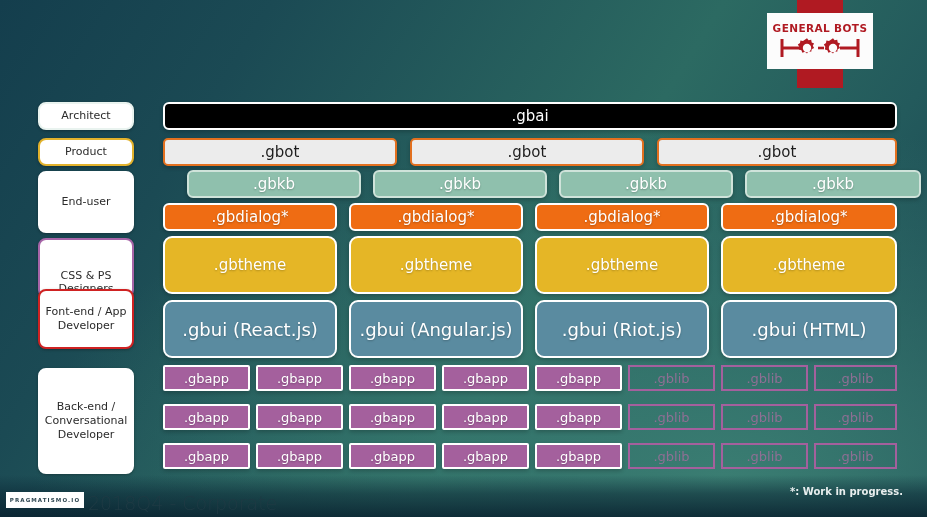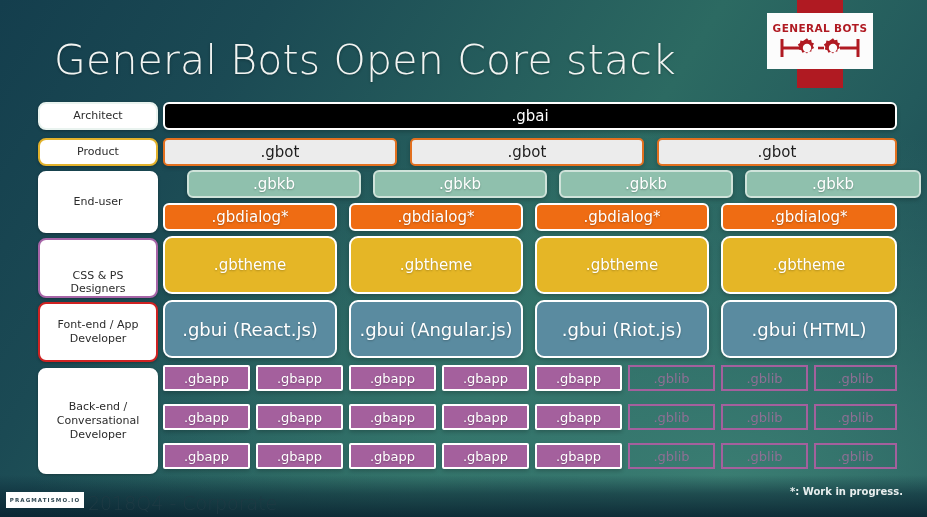--- a/index.html
+++ b/index.html
@@ -41,21 +41,21 @@
     font-size: 10.5px; font-weight: bold; color: #b01a22; letter-spacing: 0.4px;
     font-family: "DejaVu Sans", sans-serif;
   }
   #logo .gears { display: block; }
 
   
   #diagram { position: absolute; left: 0; top: 100px; width: 927px; }
 
   
   .chip {
-    position: absolute; left: 38px; width: 120px;
+    position: absolute; left: 38px; width: 96px;
     background: #ffffff; border-radius: 8px;
     display: flex; align-items: center; justify-content: center; text-align: center;
     color: #2b2b2b; font-size: 11px; line-height: 1.25;
     font-family: "DejaVu Sans", sans-serif;
     box-shadow: 0 1px 3px rgba(0,0,0,0.30);
   }
   .chip.b-white  { border: 2px solid #e9f3ef; }
   .chip.b-gold   { border: 2px solid #e2b22c; }
   .chip.b-plain  { border: 2px solid #ffffff; }
   .chip.b-violet { border: 2px solid #a765a8; align-items: flex-end; }
@@ -102,21 +102,20 @@
     font-family: "DejaVu Sans", sans-serif;
   }
 </style>
 </head>
 <body>
 
 <div id="slide">
 
   <div id="bottom-band"></div>
 
-  <div id="title">General Bots Open Core stack</div>
 
   <div id="logo">
     <div class="redbar"></div>
     <div class="plate">
       <div class="wordmark">GENERAL BOTS</div>
       <svg class="gears" width="84" height="26" viewBox="0 0 84 26">
         <g fill="none" stroke="#b01a22" stroke-width="3">
           <line x1="4" y1="4" x2="4" y2="22"></line>
           <line x1="4" y1="13" x2="22" y2="13"></line>
           <line x1="80" y1="4" x2="80" y2="22"></line>
@@ -144,21 +143,21 @@
 
     <div class="chip b-plain" style="top:71px;height:62px;">End-user</div>
 
     <div class="chip b-violet" style="top:138px;height:60px;">
       <div>
         <div>CSS &amp; PS</div>
         <div>Designers</div>
       </div>
     </div>
 
-    <div class="chip b-red" style="top:202px;height:60px;">
+    <div class="chip b-red" style="top:189px;height:60px;">
       <div>
         <div>Font-end / App</div>
         <div>Developer</div>
       </div>
     </div>
 
     <div class="chip b-plain" style="top:268px;height:106px;">
       <div>
         <div>Back-end  /</div>
         <div>Conversational</div>

